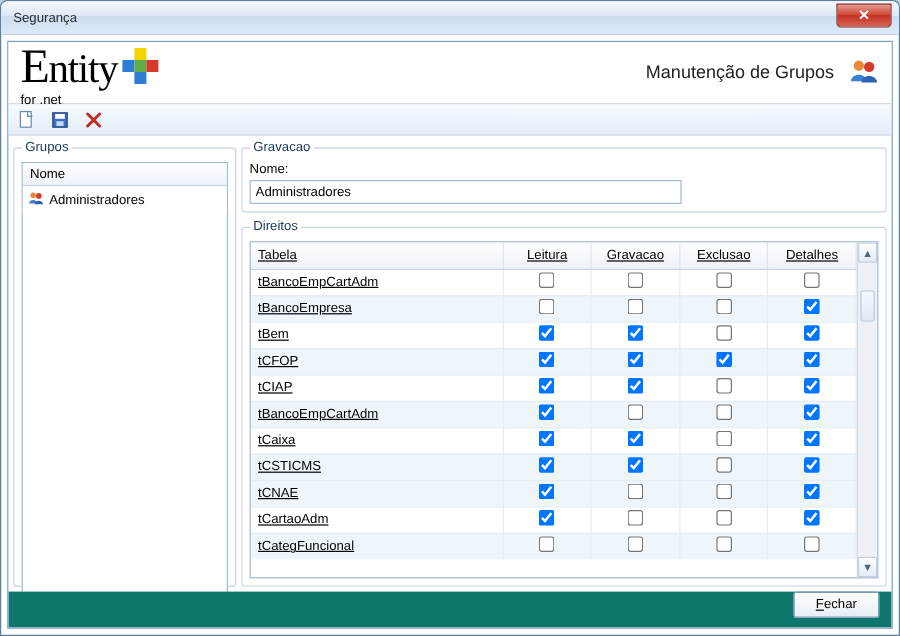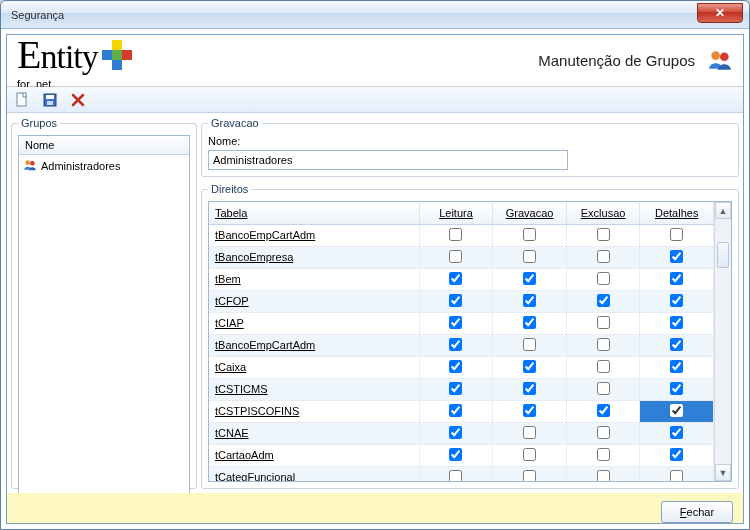--- a/index.html
+++ b/index.html
@@ -231,24 +231,24 @@
     left: 2px; right: 2px;
     top: 40px; height: 26px;
     background: linear-gradient(#f6faff,#dfe9f5);
     border: 1px solid #b8c8db;
     border-radius: 2px;
   }
 
   .footer {
     height: 30px;
     display: flex;
-    align-items: flex-end;
+    align-items: flex-start;
     justify-content: flex-end;
     padding: 0 10px;
-    background: #fef9c3;
+    background: #0f766e;
   }
   .btn {
     min-width: 72px;
     height: 22px;
     border: 1px solid #8aa3bf;
     background: linear-gradient(#fefefe,#e7eef7);
     border-radius: 3px;
     font-size: 11px;
     cursor: pointer;
     padding: 0 12px;
@@ -427,27 +427,20 @@
                       <td><input type="checkbox" style=""></td>
                       <td><input type="checkbox" checked="" style=""></td>
                     </tr>
                     <tr class="alt">
                       <td class="name">tCSTICMS</td>
                       <td><input type="checkbox" checked="" style=""></td>
                       <td><input type="checkbox" checked="" style=""></td>
                       <td><input type="checkbox" style=""></td>
                       <td><input type="checkbox" checked="" style=""></td>
                     </tr>
-                    <tr>
-                      <td class="name">tCSTPISCOFINS</td>
-                      <td><input type="checkbox" checked="" style=""></td>
-                      <td><input type="checkbox" checked="" style=""></td>
-                      <td><input type="checkbox" checked="" style=""></td>
-                      <td class="sel"><input type="checkbox" checked="" style=""></td>
-                    </tr>
                     <tr class="alt">
                       <td class="name">tCNAE</td>
                       <td><input type="checkbox" checked="" style=""></td>
                       <td><input type="checkbox" style=""></td>
                       <td><input type="checkbox" style=""></td>
                       <td><input type="checkbox" checked="" style=""></td>
                     </tr>
                     <tr>
                       <td class="name">tCartaoAdm</td>
                       <td><input type="checkbox" checked="" style=""></td>

